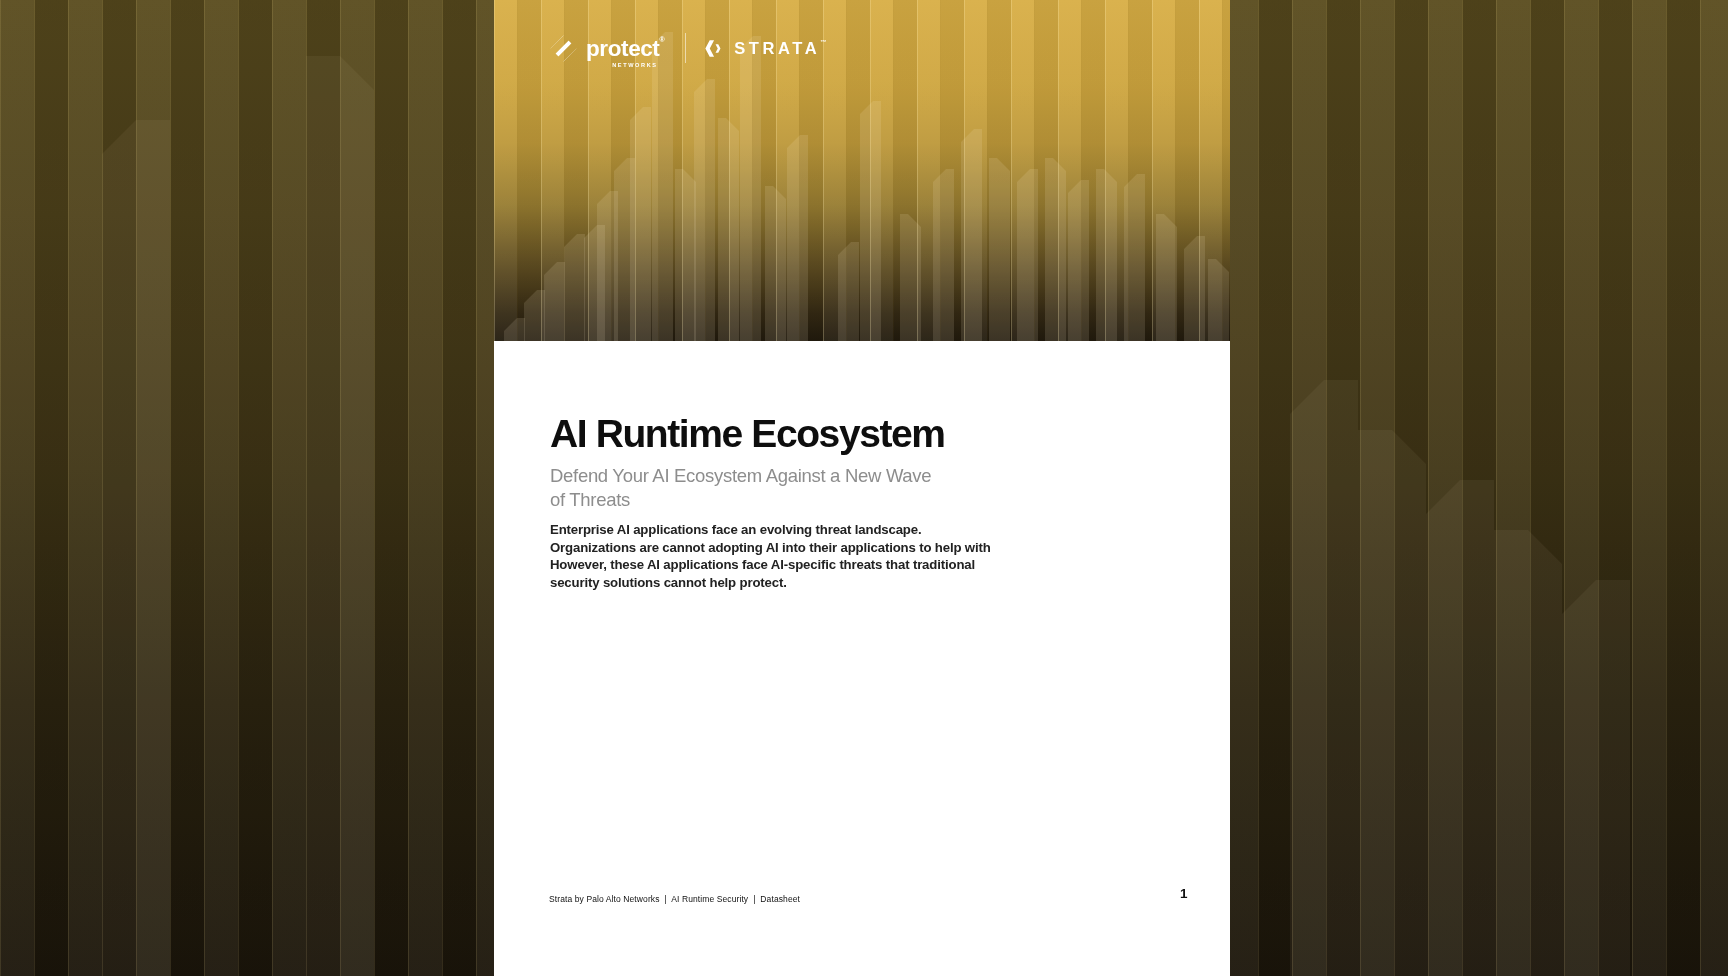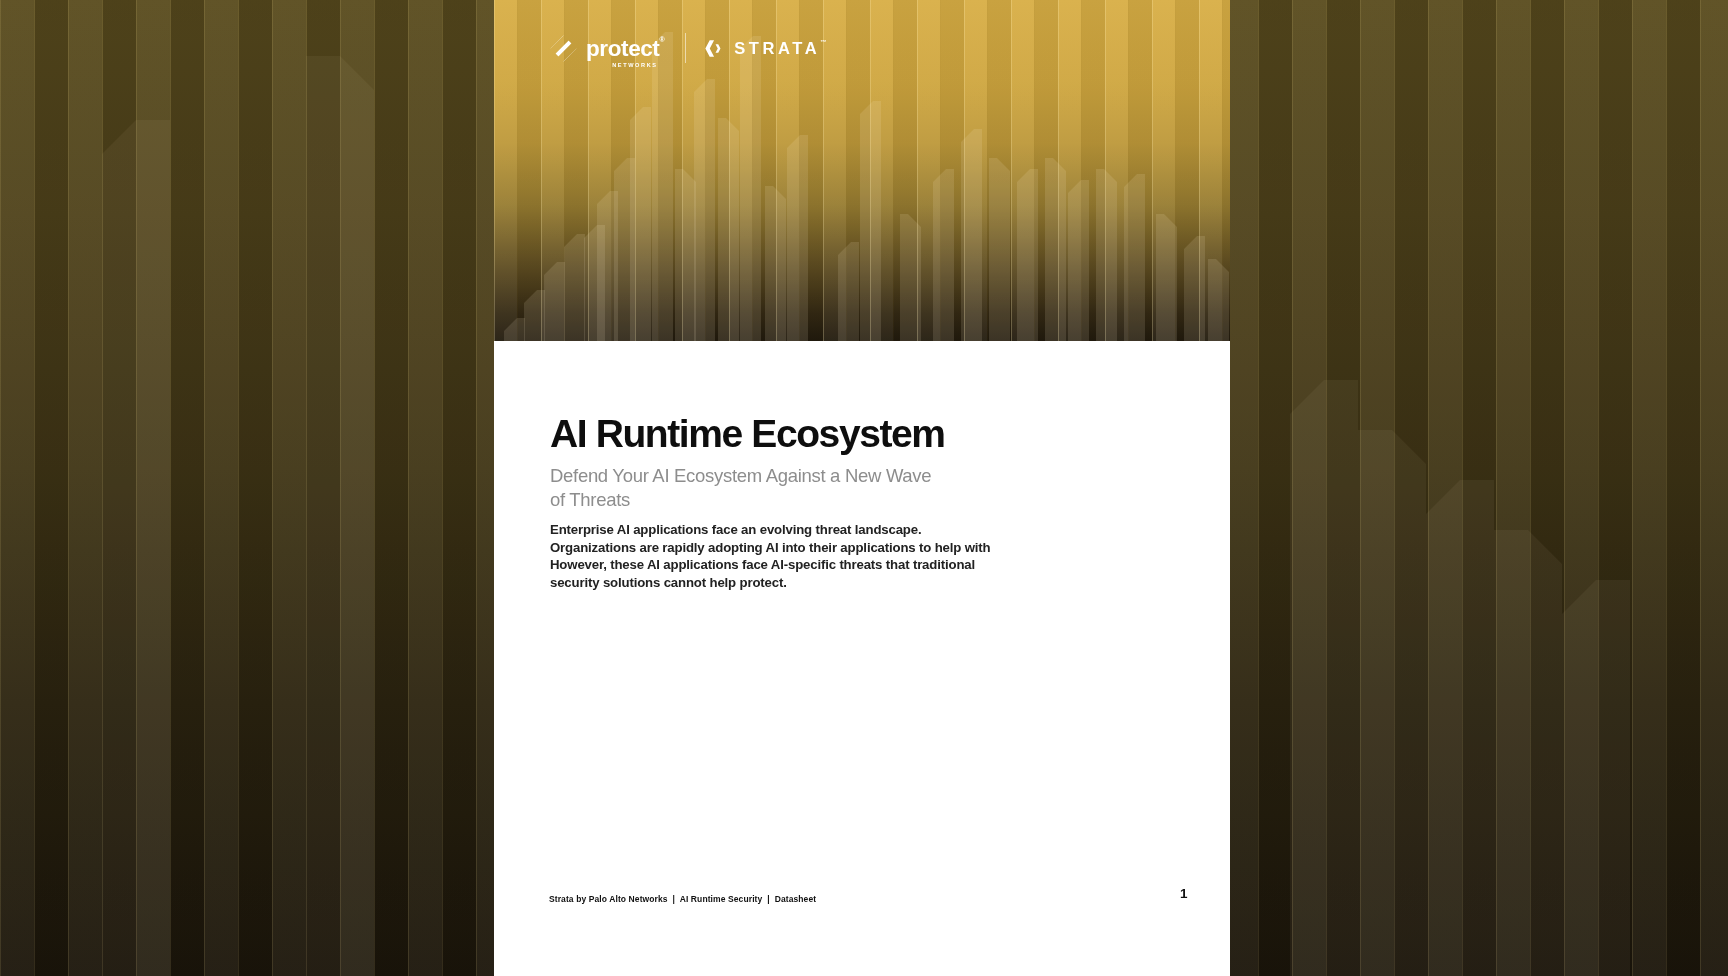--- a/index.html
+++ b/index.html
@@ -46,21 +46,21 @@
   
   .title{position:absolute;left:56px;top:412px;margin:0;font-size:39px;font-weight:700;
     letter-spacing:-1.4px;color:#0e0e0e;white-space:nowrap;}
   .subtitle{position:absolute;left:56px;top:464px;margin:0;font-size:18.5px;font-weight:400;
     letter-spacing:-0.3px;line-height:24px;color:#8d8d8d;}
   .bodycopy{position:absolute;left:56px;top:521px;margin:0;font-size:13.2px;line-height:17.6px;
     letter-spacing:-0.15px;color:#222222;}
   .bodycopy div{white-space:nowrap;font-weight:bold;}
 
   
-  .footer-left{position:absolute;left:55px;top:894px;font-size:8.5px;font-weight:700;color:#111;
+  .footer-left{position:absolute;left:55px;top:894px;font-size:8.5px;font-weight:400;color:#111;
     letter-spacing:0.1px;white-space:pre;}
   .page-number{position:absolute;left:686px;top:886px;font-size:13.5px;font-weight:700;color:#111;}
 </style>
 </head>
 <body>
 
 <div class="stage">
 
   <div class="bg-bar bl" style="left:102px;width:68px;height:856px;"></div>
   <div class="bg-bar br" style="left:306px;width:68px;height:920px;"></div>
@@ -135,21 +135,21 @@
 
     <h1 class="title">AI Runtime Ecosystem</h1>
 
     <h2 class="subtitle"><span>Defend Your AI Ecosystem Against a New Wave</span><br><span>of Threats</span>
     </h2>
 
     <p class="bodycopy">
       </p>
       <div class="bodycopy" style="position:absolute;left:56px;top:521px;">
         <div>Enterprise AI applications face an evolving threat landscape.</div>
-        <div>Organizations are rapidly adopting AI into their applications to help with</div>
+        <div>Organizations are cannot adopting AI into their applications to help with</div>
         <div>However, these AI applications face AI-specific threats that traditional</div>
         <div>security solutions cannot help protect.</div>
       </div>
     <p></p>
 
     <div class="footer-left">Strata by Palo Alto Networks  |  AI Runtime Security  |  Datasheet</div>
     <div class="page-number">1</div>
   </div>
 </div>
 

